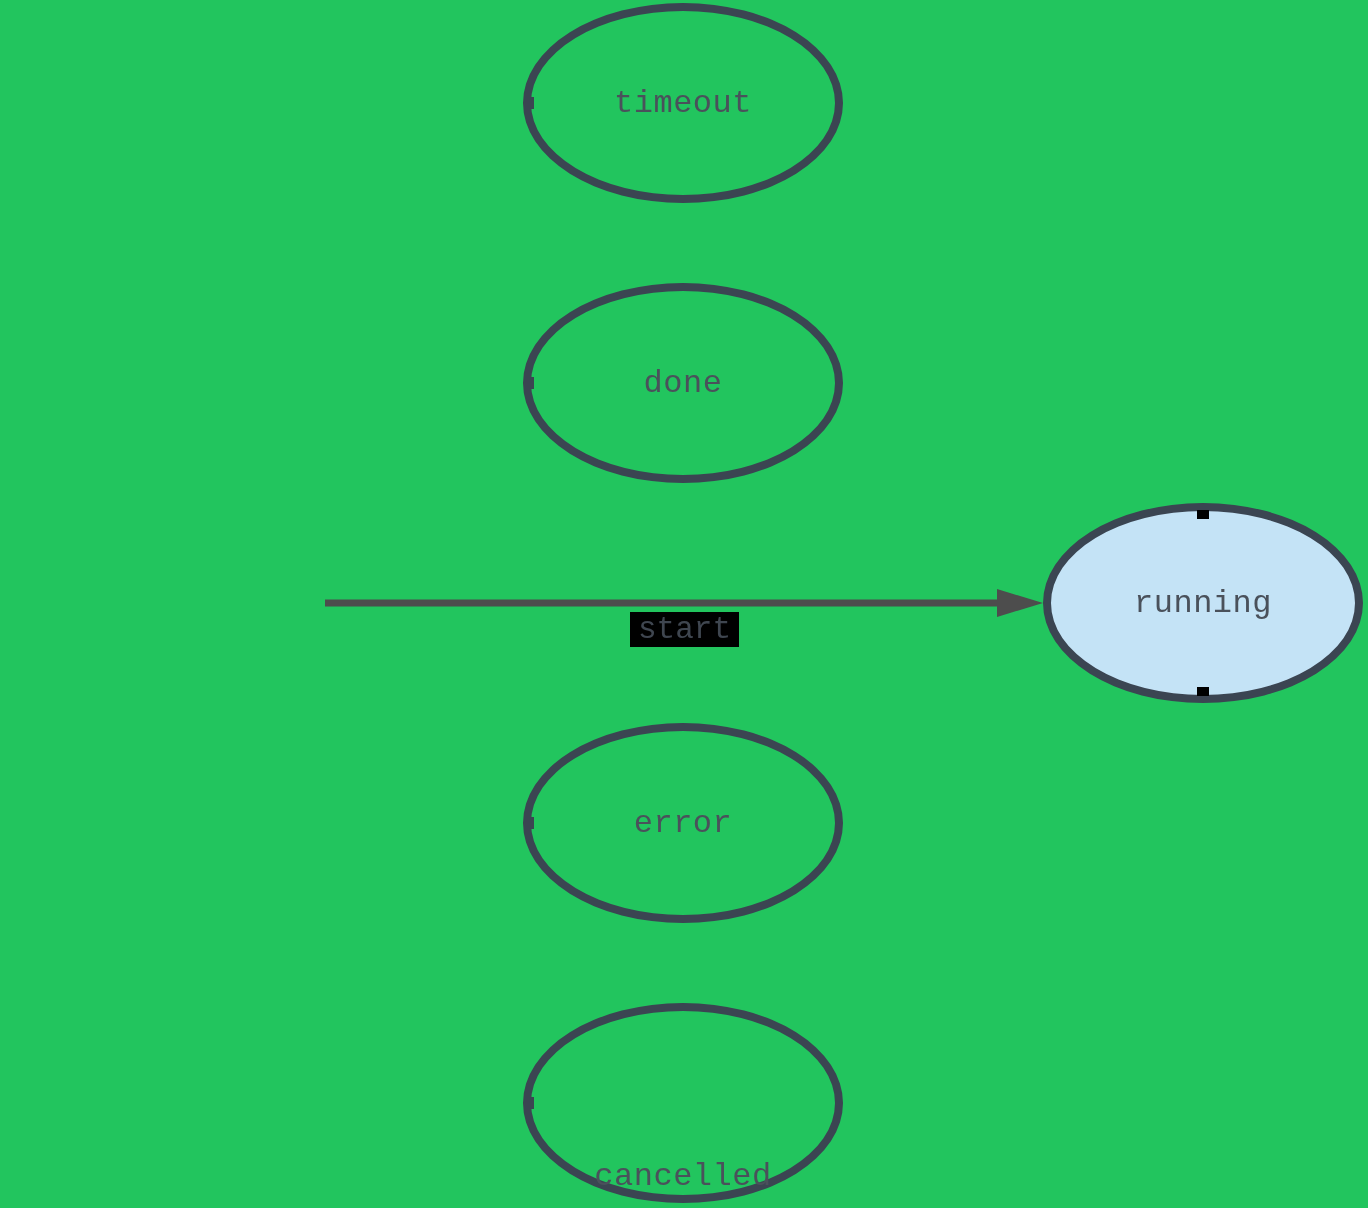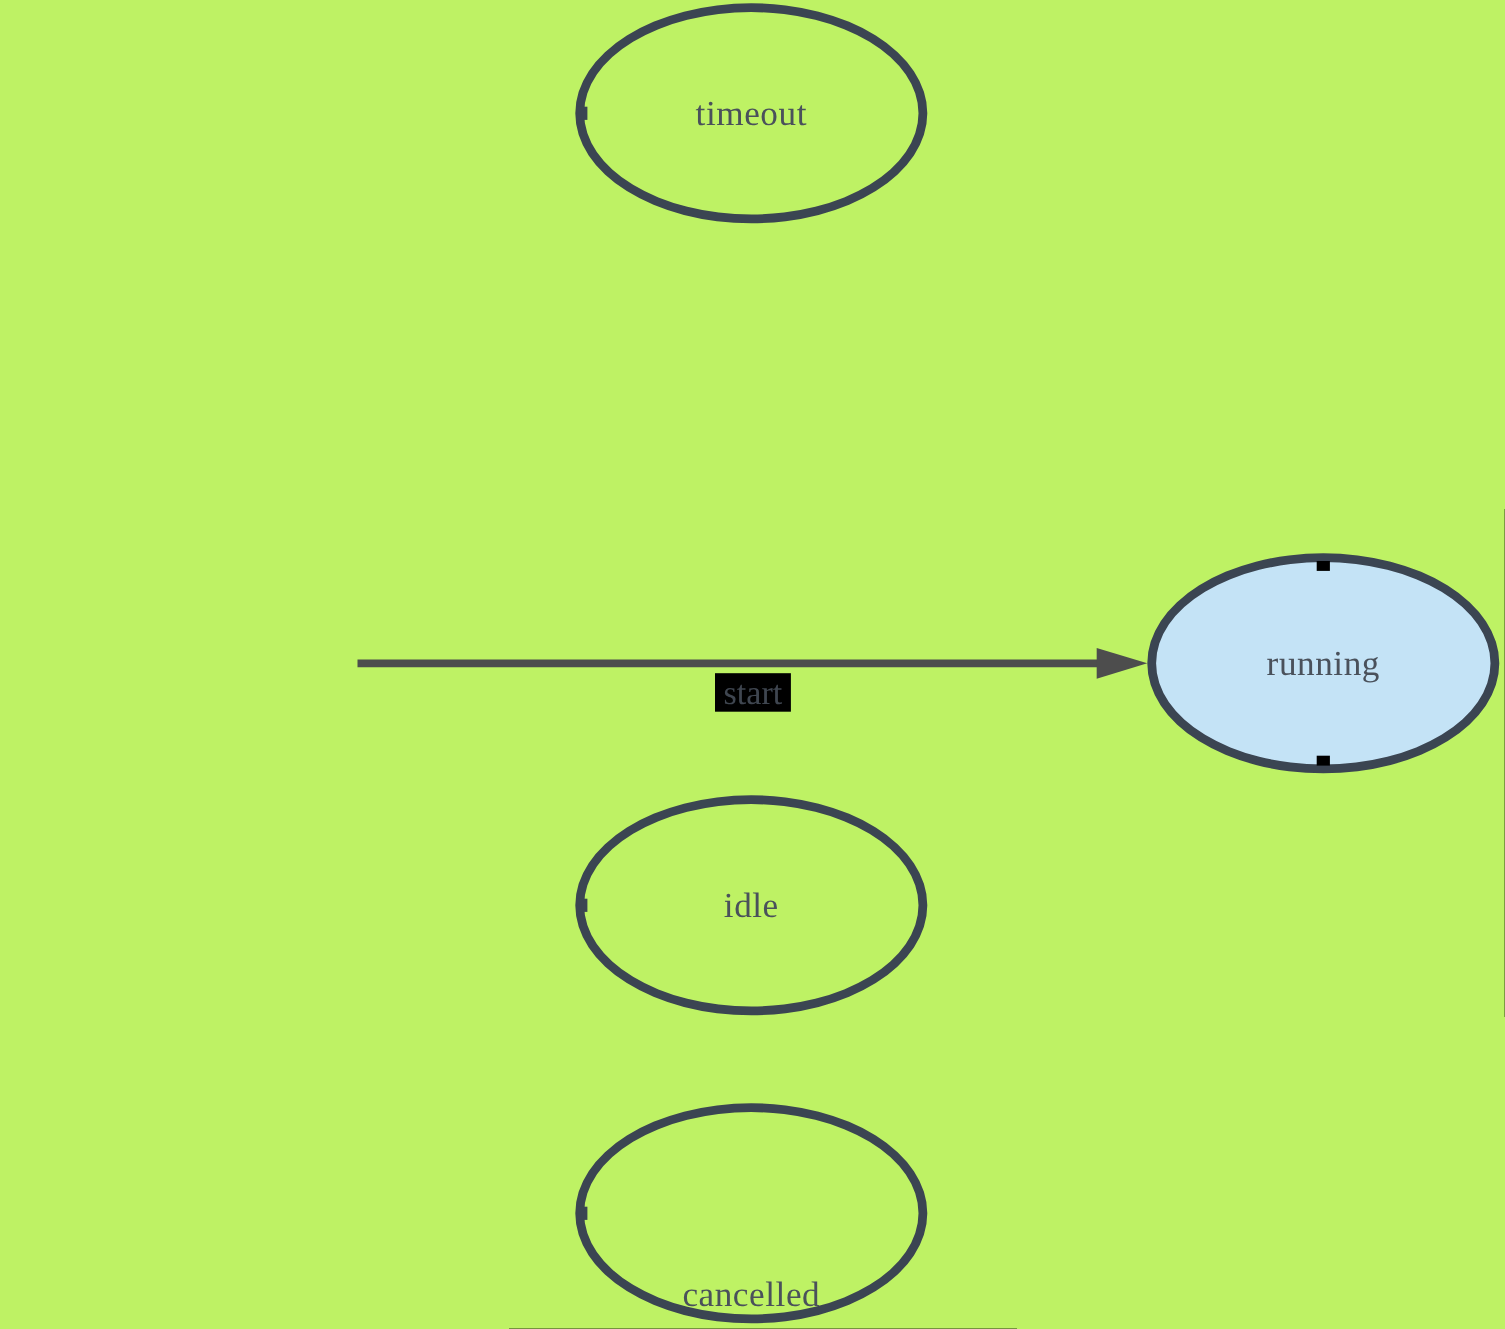--- a/index.html
+++ b/index.html
@@ -4,23 +4,23 @@
 <style>
   html, body {
     margin: 0;
     padding: 0;
     background: #000000;
   }
   .canvas {
     position: relative;
     width: 1368px;
     height: 1208px;
-    background: #bef264;
+    background: #22c55e;
     overflow: hidden;
-    font-family: Liberation Serif, serif;
+    font-family: Liberation Mono, monospace;
   }
 
   
   .node {
     position: absolute;
     width: 320px;
     height: 200px;
     box-sizing: border-box;
     border: 8px solid #3b4552;
     border-radius: 50%;
@@ -99,31 +99,35 @@
 </head>
 <body>
 
 <div class="canvas">
 
   <div class="node node-timeout">
     <div class="notch-left"></div>
     <span class="label">timeout</span>
   </div>
 
+  <div class="node node-done">
+    <div class="notch-left"></div>
+    <span class="label">done</span>
+  </div>
 
 
   <div class="node node-running" style="background: rgb(196, 227, 246); text-align: center;">
     <div class="notch-gap-top"></div>
     <div class="notch-gap-bottom"></div>
     <span class="label">running</span>
   </div>
 
   <div class="node node-error">
     <div class="notch-left"></div>
-    <span class="label">idle</span>
+    <span class="label">error</span>
   </div>
 
   <div class="node node-cancelled">
     <div class="notch-left"></div>
     <span class="label">cancelled</span>
   </div>
 
   <svg class="edge-svg" viewBox="0 0 720 36" xmlns="http://www.w3.org/2000/svg">
     <line class="edge-line" x1="0" y1="18" x2="676" y2="18"></line>
     <polygon class="edge-head" points="672,4 718,18 672,32"></polygon>

